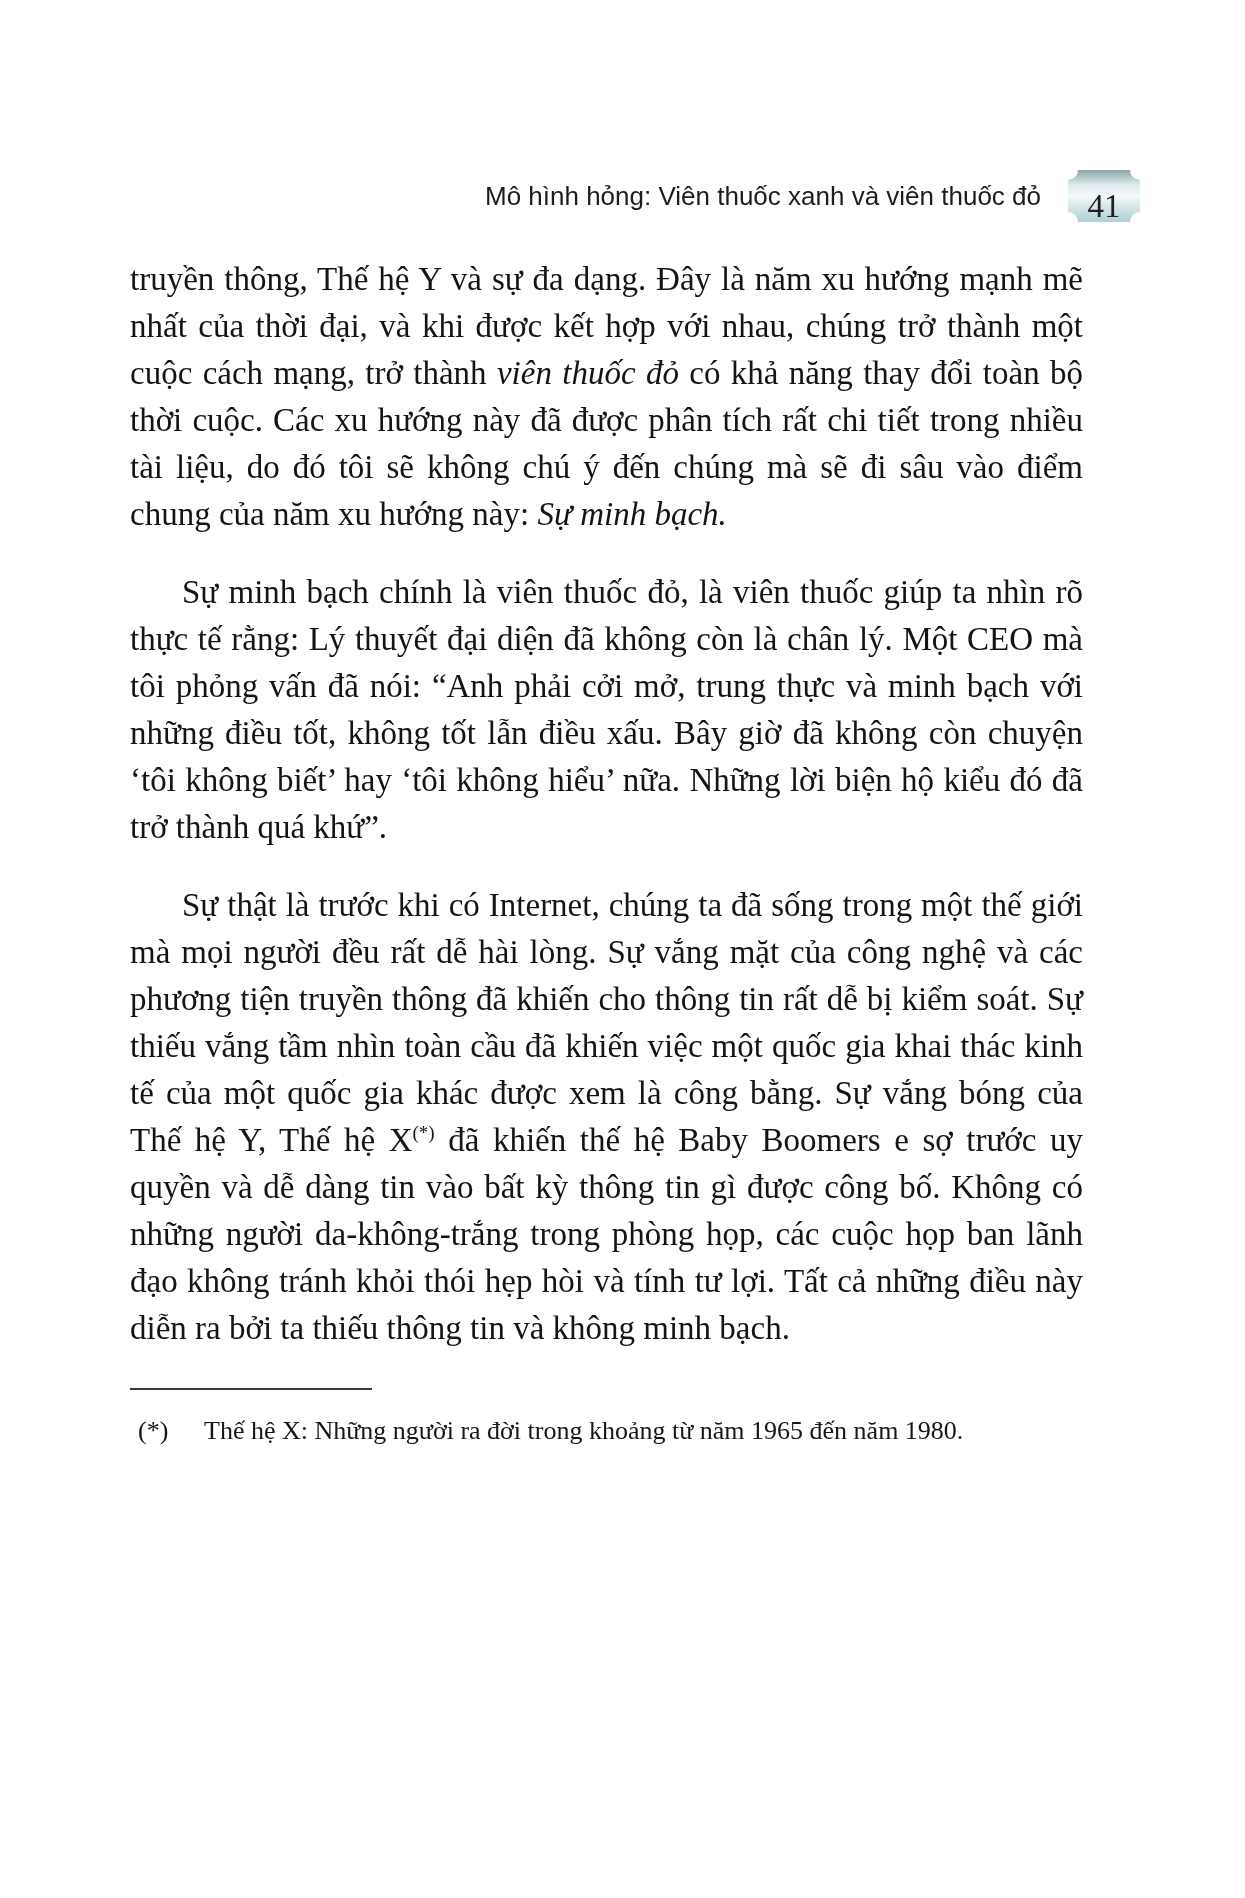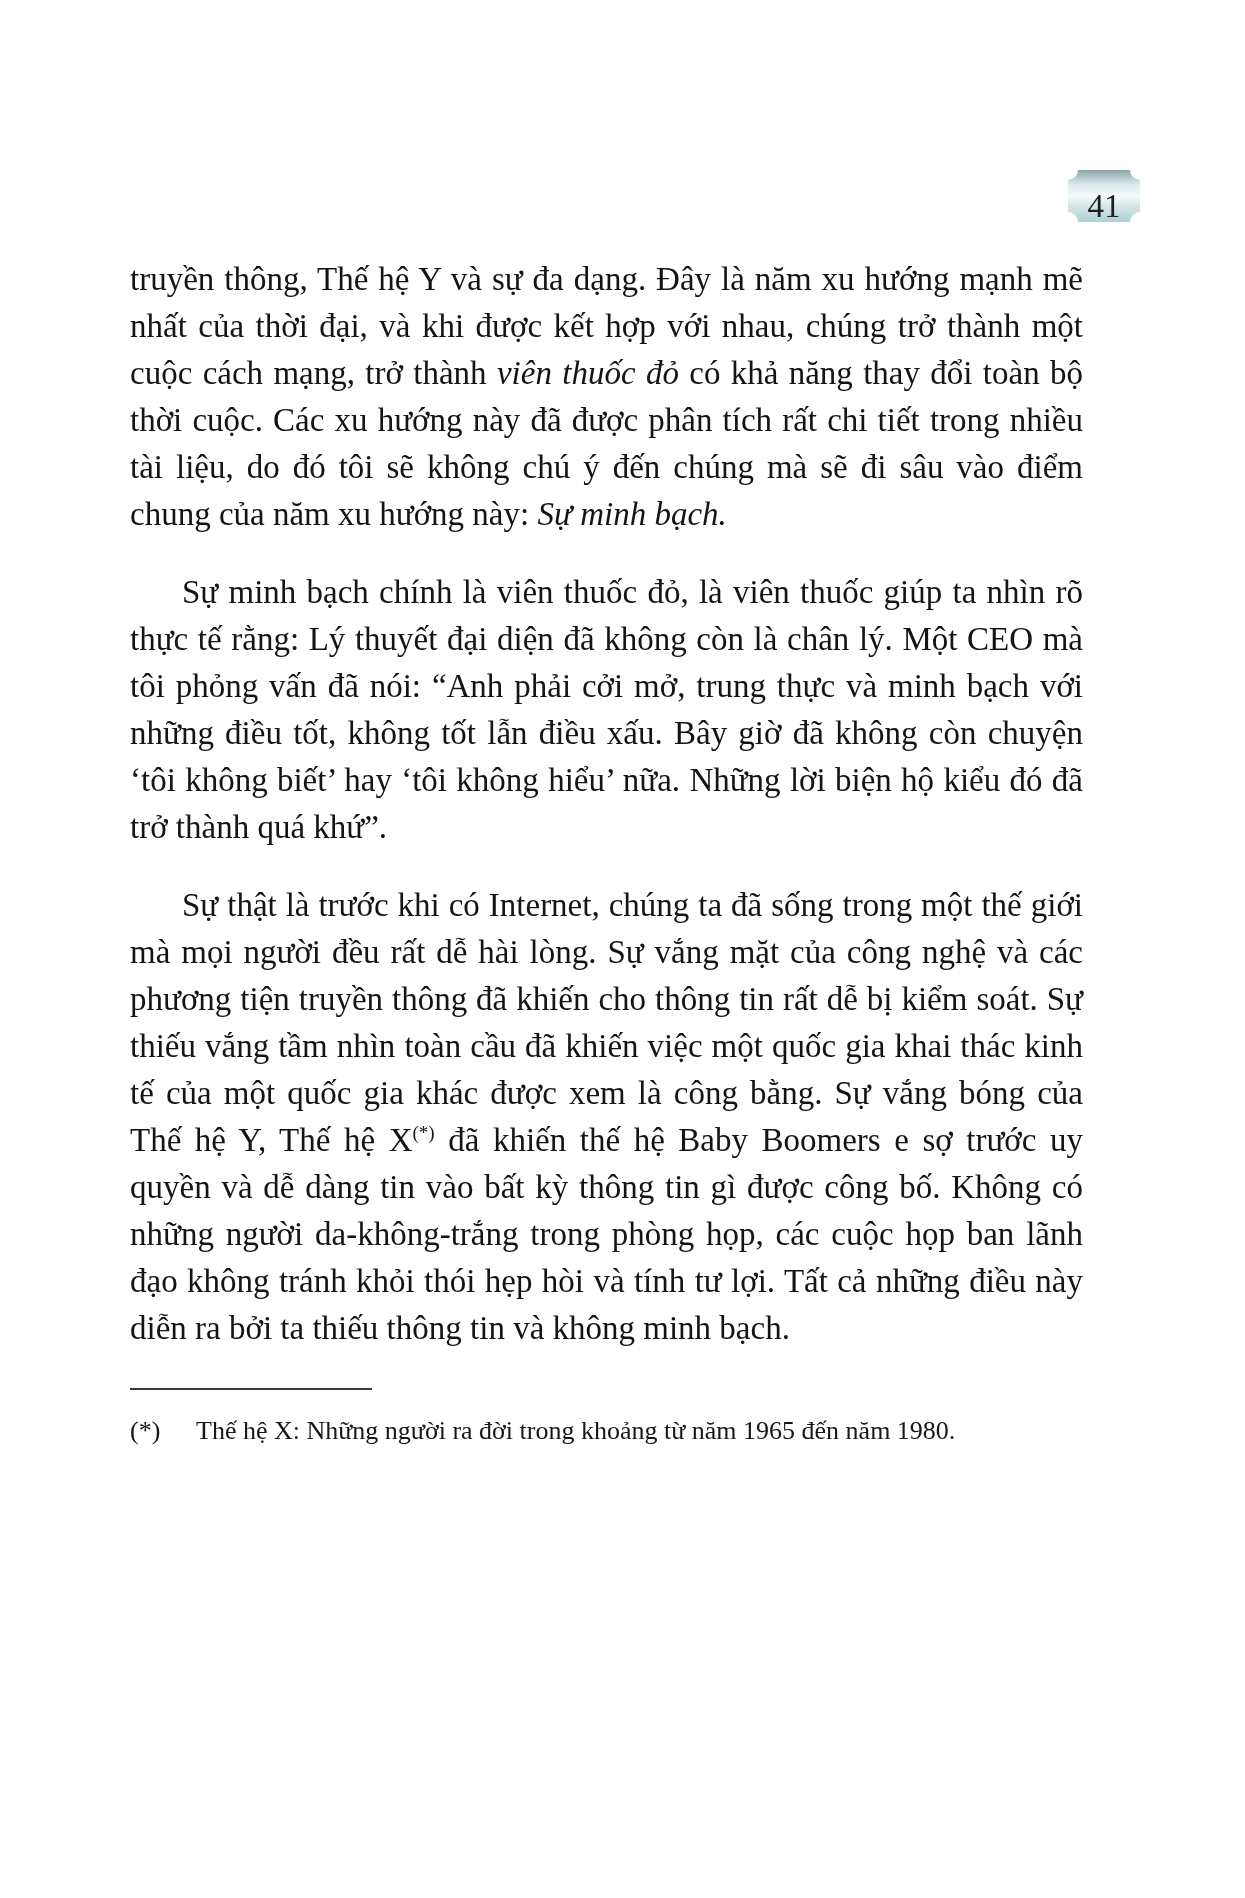--- a/index.html
+++ b/index.html
@@ -77,32 +77,34 @@
     margin-top: 36px;
     width: 242px;
     height: 0;
     border-top: 2px solid #3a3a3a;
   }
   .footnote {
     margin-top: 24px;
     font-size: 26px;
     line-height: 34px;
     color: #161616;
+    margin-left: 8px;
   }
   .footnote .marker {
     display: inline-block;
     width: 66px;
   }
 </style>
 </head>
 <body>
 
 <div class="page">
 
   <div class="header-row">
+    <span class="running-title">Mô hình hỏng: Viên thuốc xanh và viên thuốc đỏ</span>
     <span class="page-badge">
       <svg width="72" height="52" viewBox="0 0 72 52">
         <defs>
           <linearGradient id="badgeGrad" x1="0" y1="0" x2="0" y2="1">
             <stop offset="0" stop-color="#8ba4ab"></stop>
             <stop offset="0.28" stop-color="#dcebec"></stop>
             <stop offset="0.5" stop-color="#f4f9f9"></stop>
             <stop offset="0.75" stop-color="#cfe3e5"></stop>
             <stop offset="1" stop-color="#aed0d4"></stop>
           </linearGradient>

